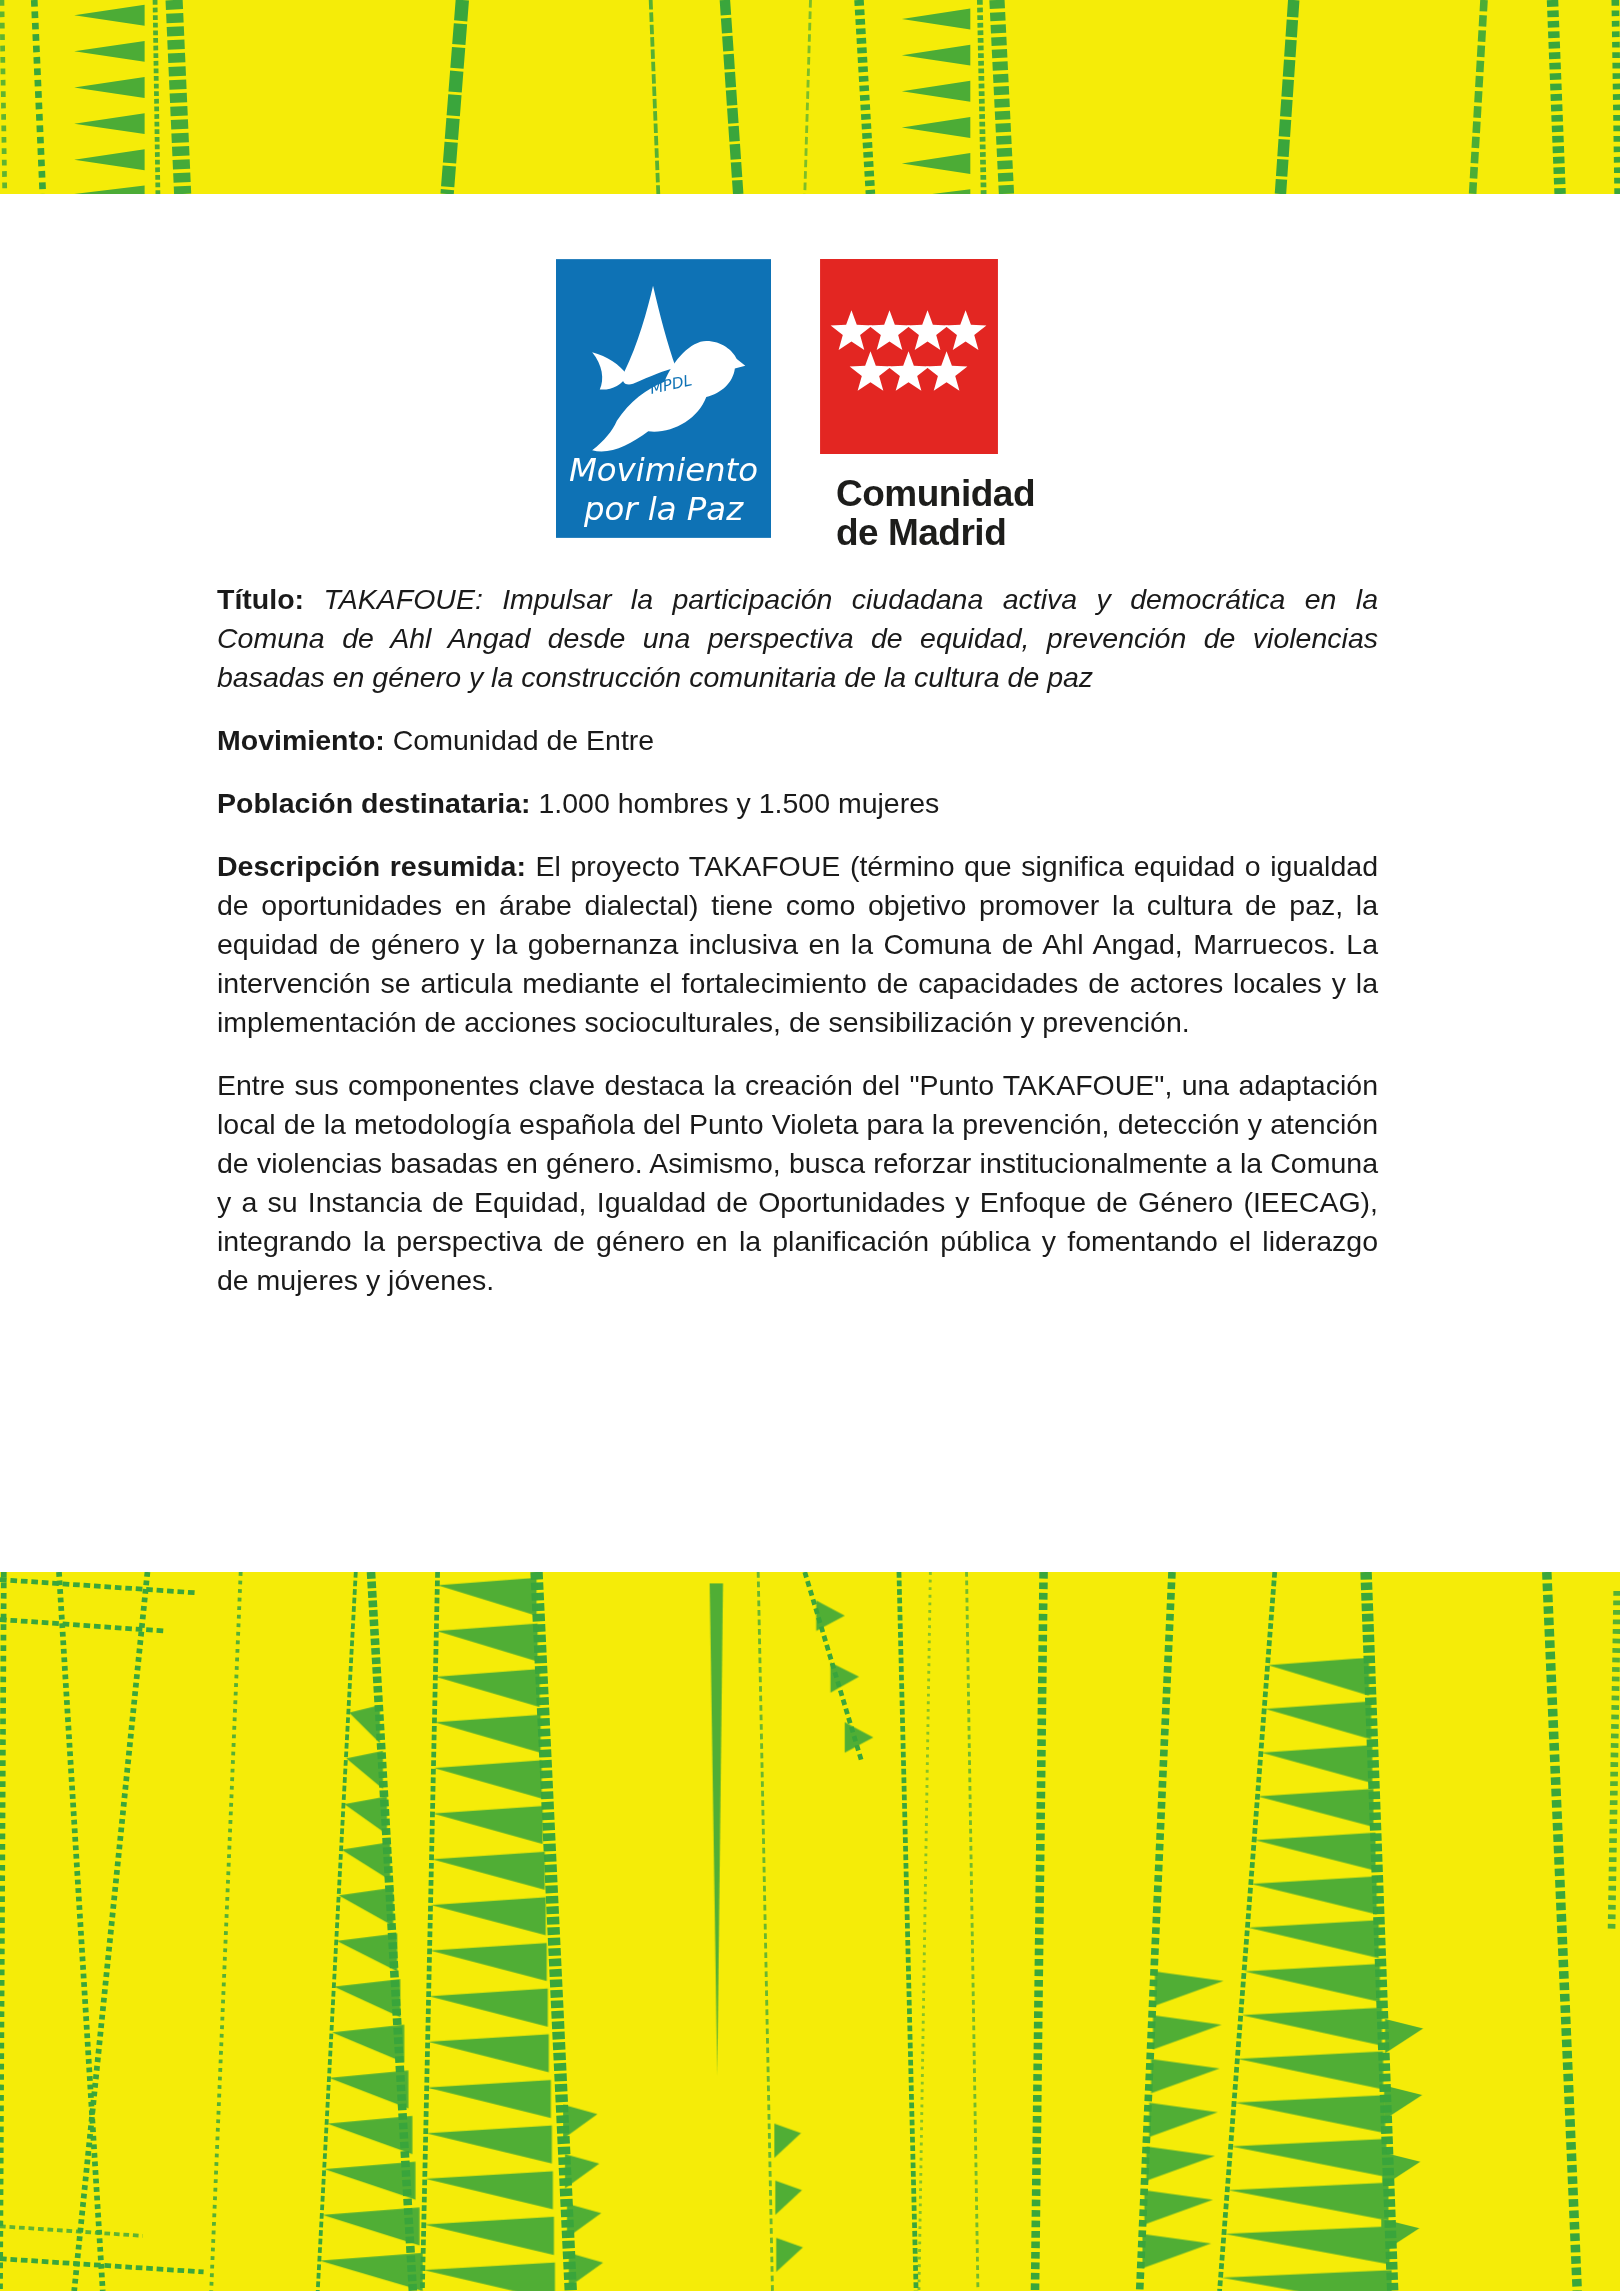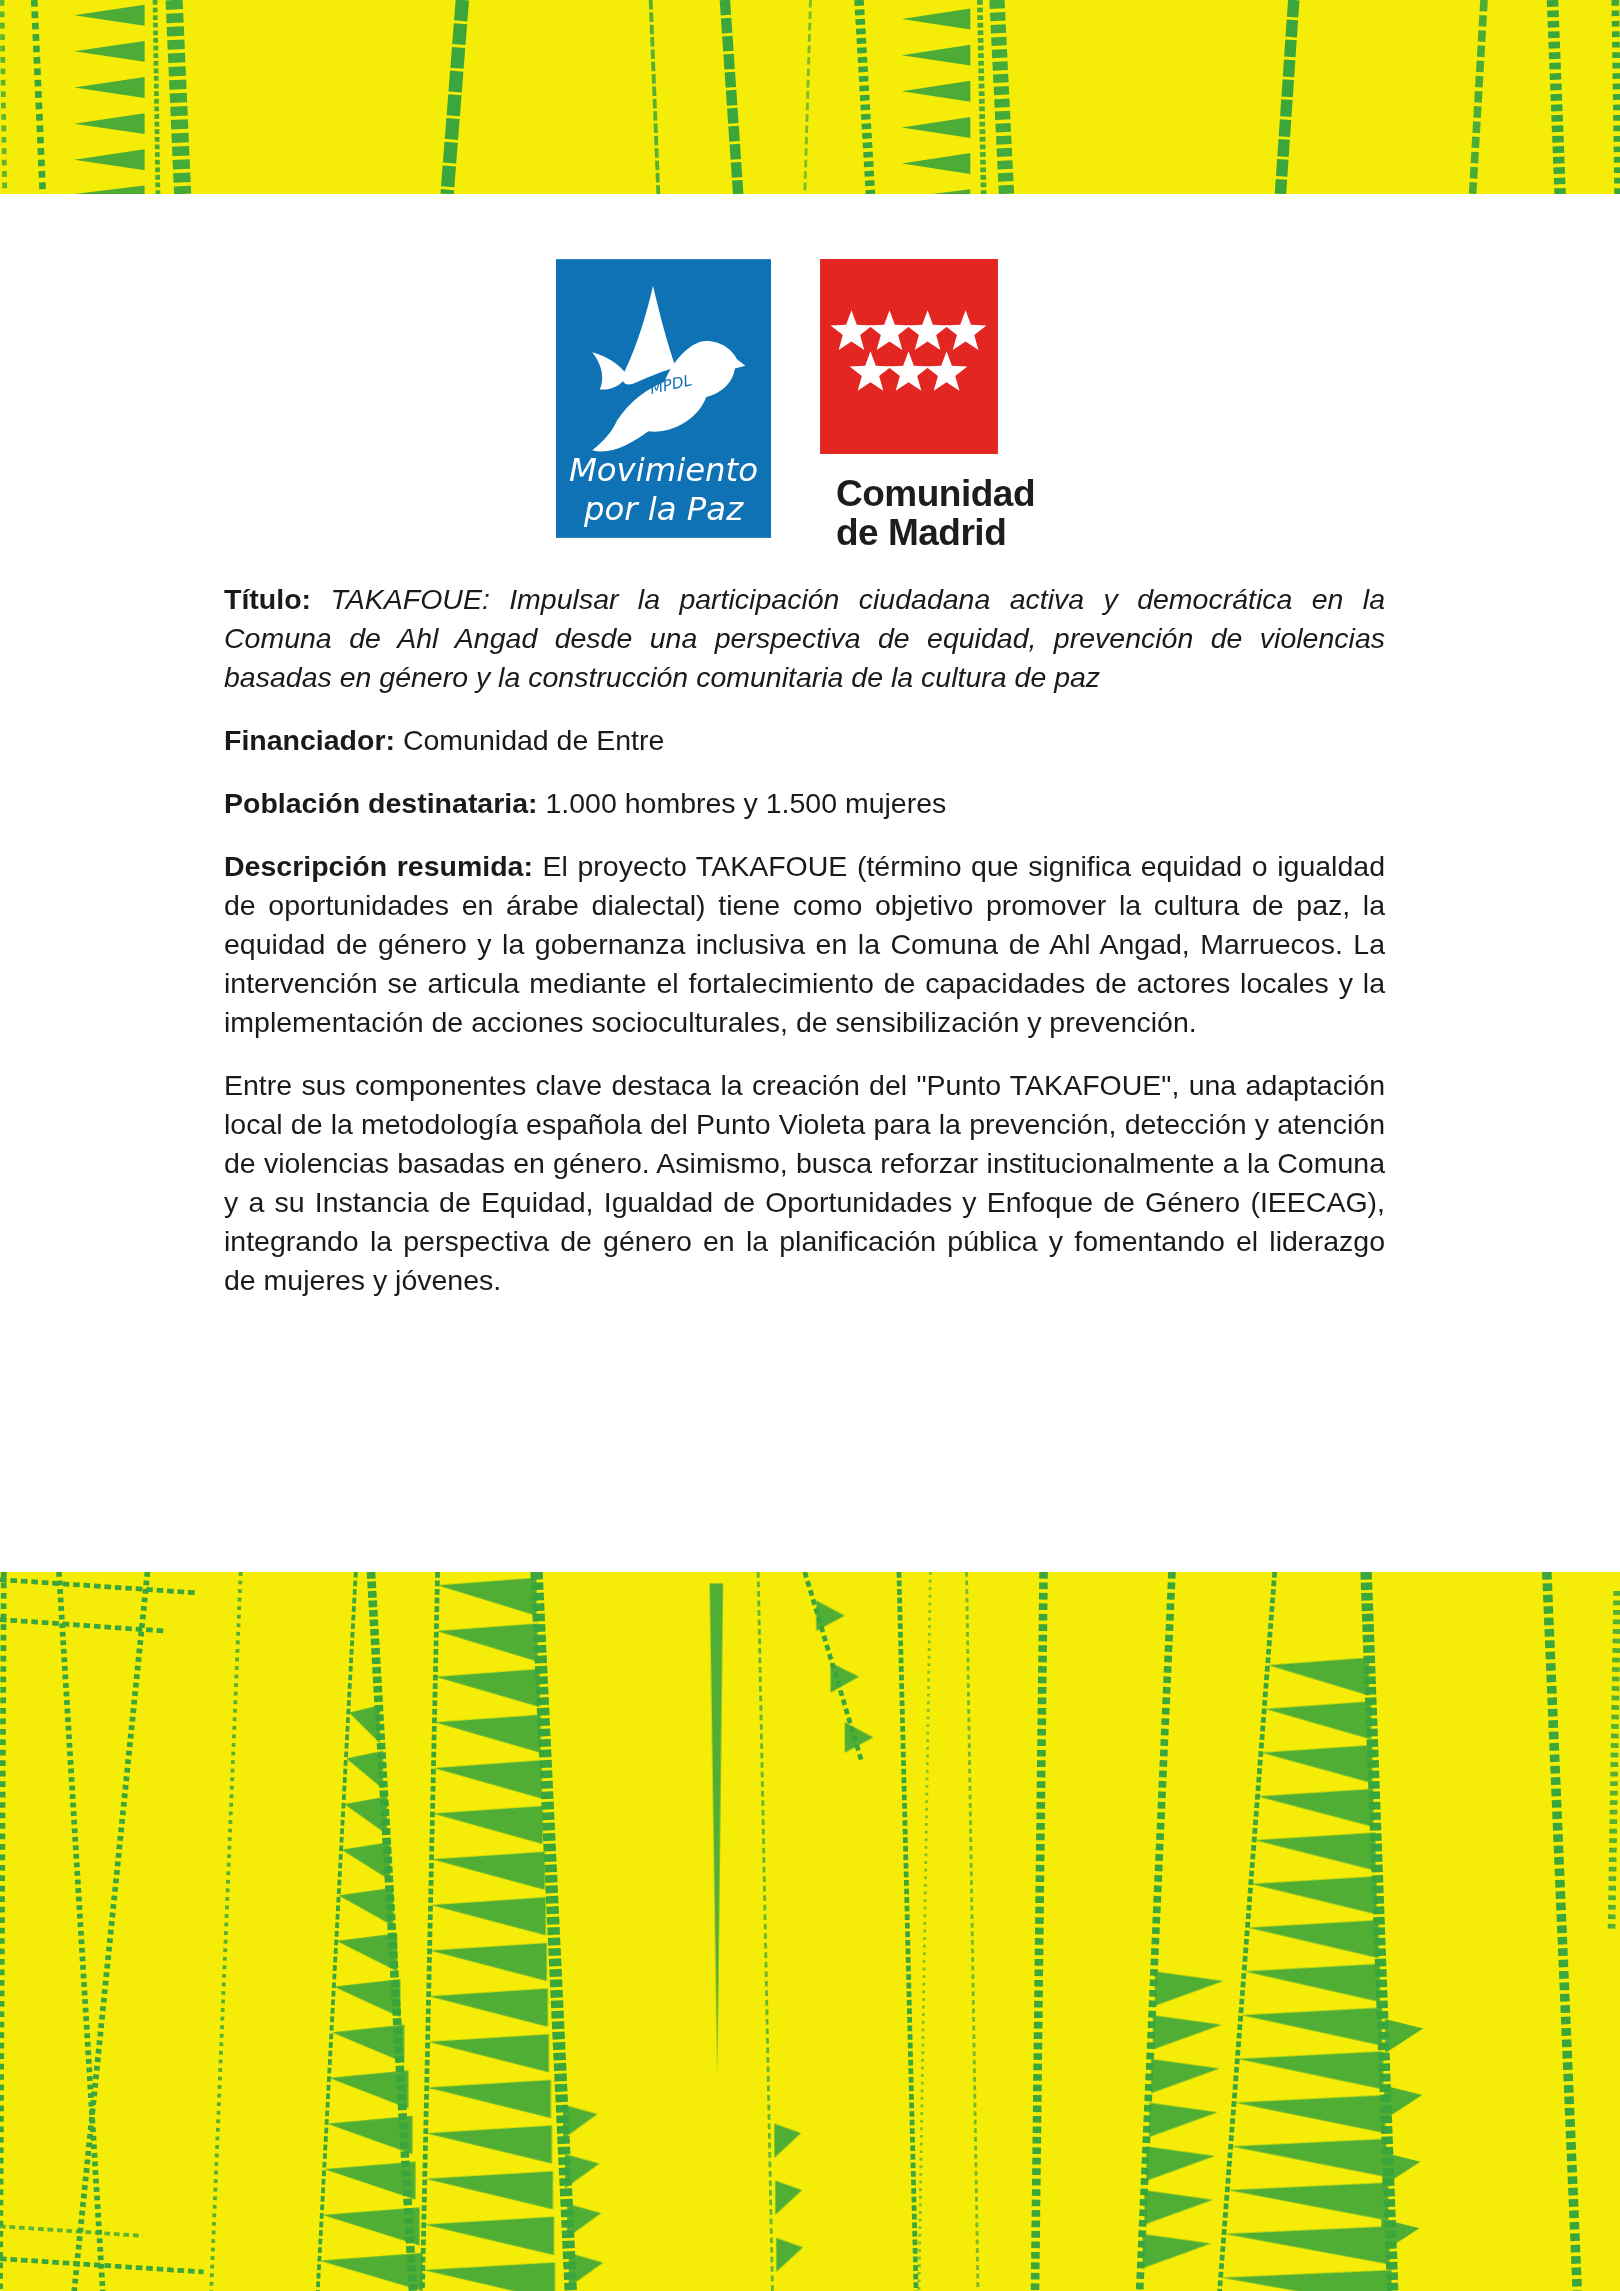--- a/index.html
+++ b/index.html
@@ -16,21 +16,21 @@
   .logos-row{position:absolute;top:259px;left:556px;display:flex;align-items:flex-start;gap:49px}
   .mpdl-logo svg{display:block}
   .cdm-logo{width:200px}
   .cdm-logo svg{display:block}
   .cdm-wordmark{
     margin-top:20px;font-weight:bold;font-size:37px;line-height:39px;
     letter-spacing:-0.5px;color:#1d1d1b;white-space:nowrap;margin-left:16px;
   }
 
   .content{
-    position:absolute;left:224px;top:580px;width:1161px;
+    position:absolute;left:217px;top:580px;width:1161px;
     font-size:28.5px;line-height:39px;color:#1a1a1a;text-align:justify;
   }
   .content p{margin:0 0 24px 0}
   .content .label{font-weight:bold}
   .content .italic{font-style:italic}
 
   svg text{font-family:"DejaVu Sans",sans-serif}
   .script-text{font-style:italic}
 </style>
 </head>
@@ -120,21 +120,21 @@
   </div>
 
 </div>
 
 <div class="content">
   <p>
     <span class="label">Título:</span>
     <span class="italic">TAKAFOUE: Impulsar la participación ciudadana activa y democrática en la Comuna de Ahl Angad desde una perspectiva de equidad, prevención de violencias basadas en género y la construcción comunitaria de la cultura de paz</span>
   </p>
   <p>
-    <span class="label">Financiador:</span>
+    <span class="label">Movimiento:</span>
     <span>Comunidad de Entre</span>
   </p>
   <p>
     <span class="label">Población destinataria:</span>
     <span>1.000 hombres y 1.500 mujeres</span>
   </p>
   <p>
     <span class="label">Descripción resumida:</span>
     <span>El proyecto TAKAFOUE (término que significa equidad o igualdad de oportunidades en árabe dialectal) tiene como objetivo promover la cultura de paz, la equidad de género y la gobernanza inclusiva en la Comuna de Ahl Angad, Marruecos. La intervención se articula mediante el fortalecimiento de capacidades de actores locales y la implementación de acciones socioculturales, de sensibilización y prevención.</span>
   </p>

